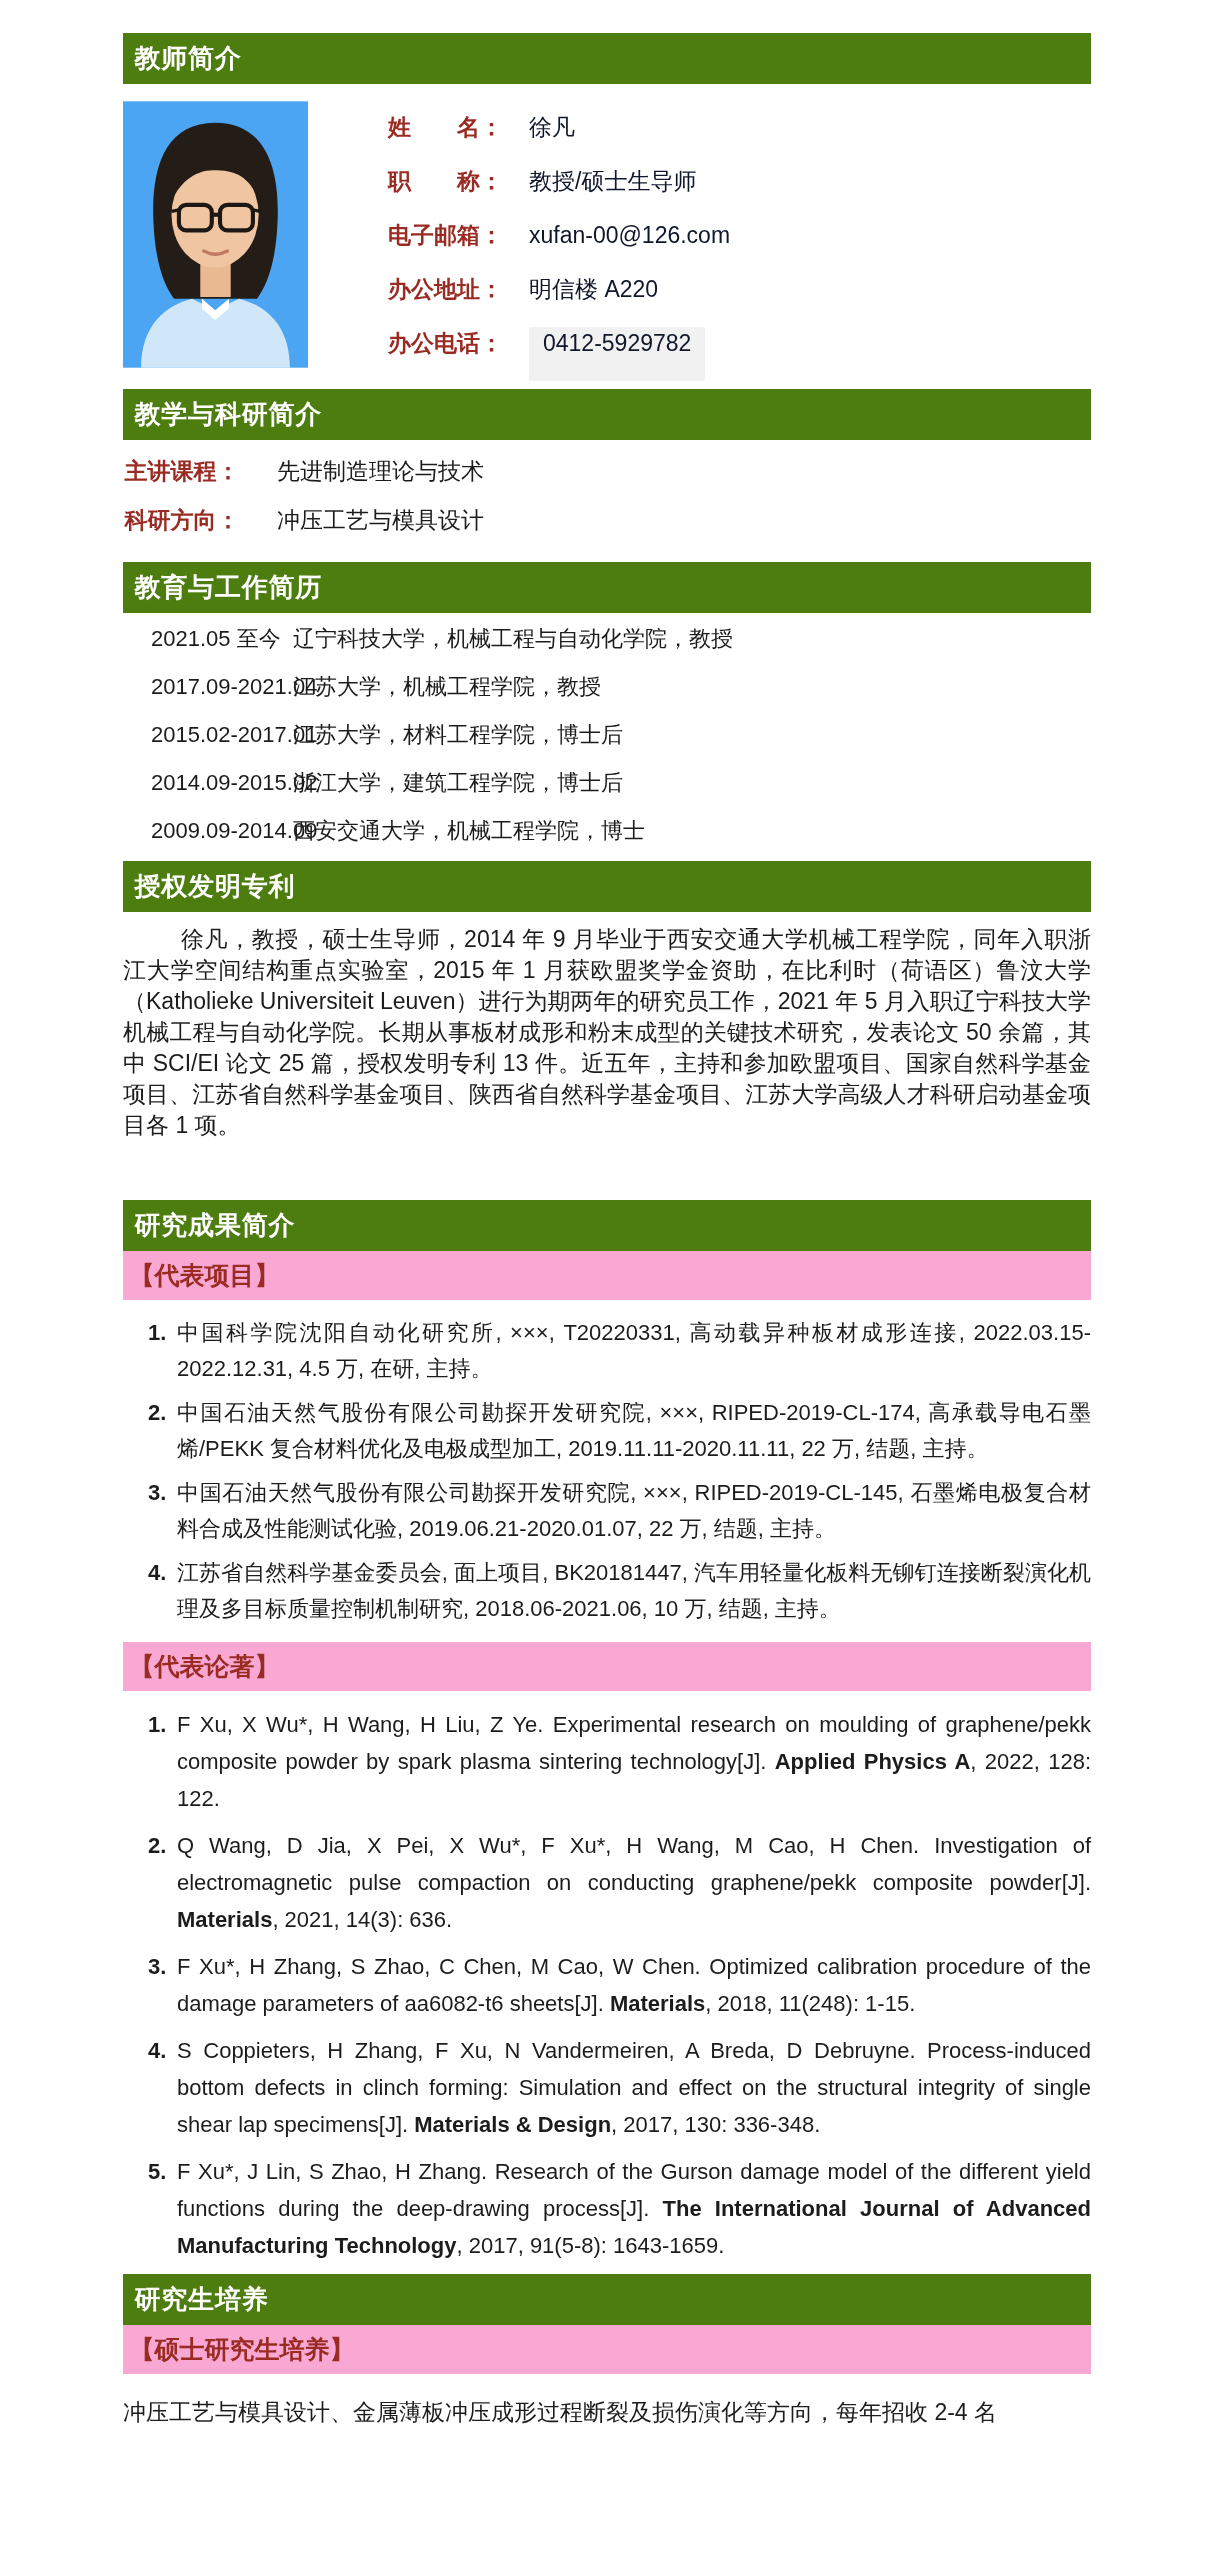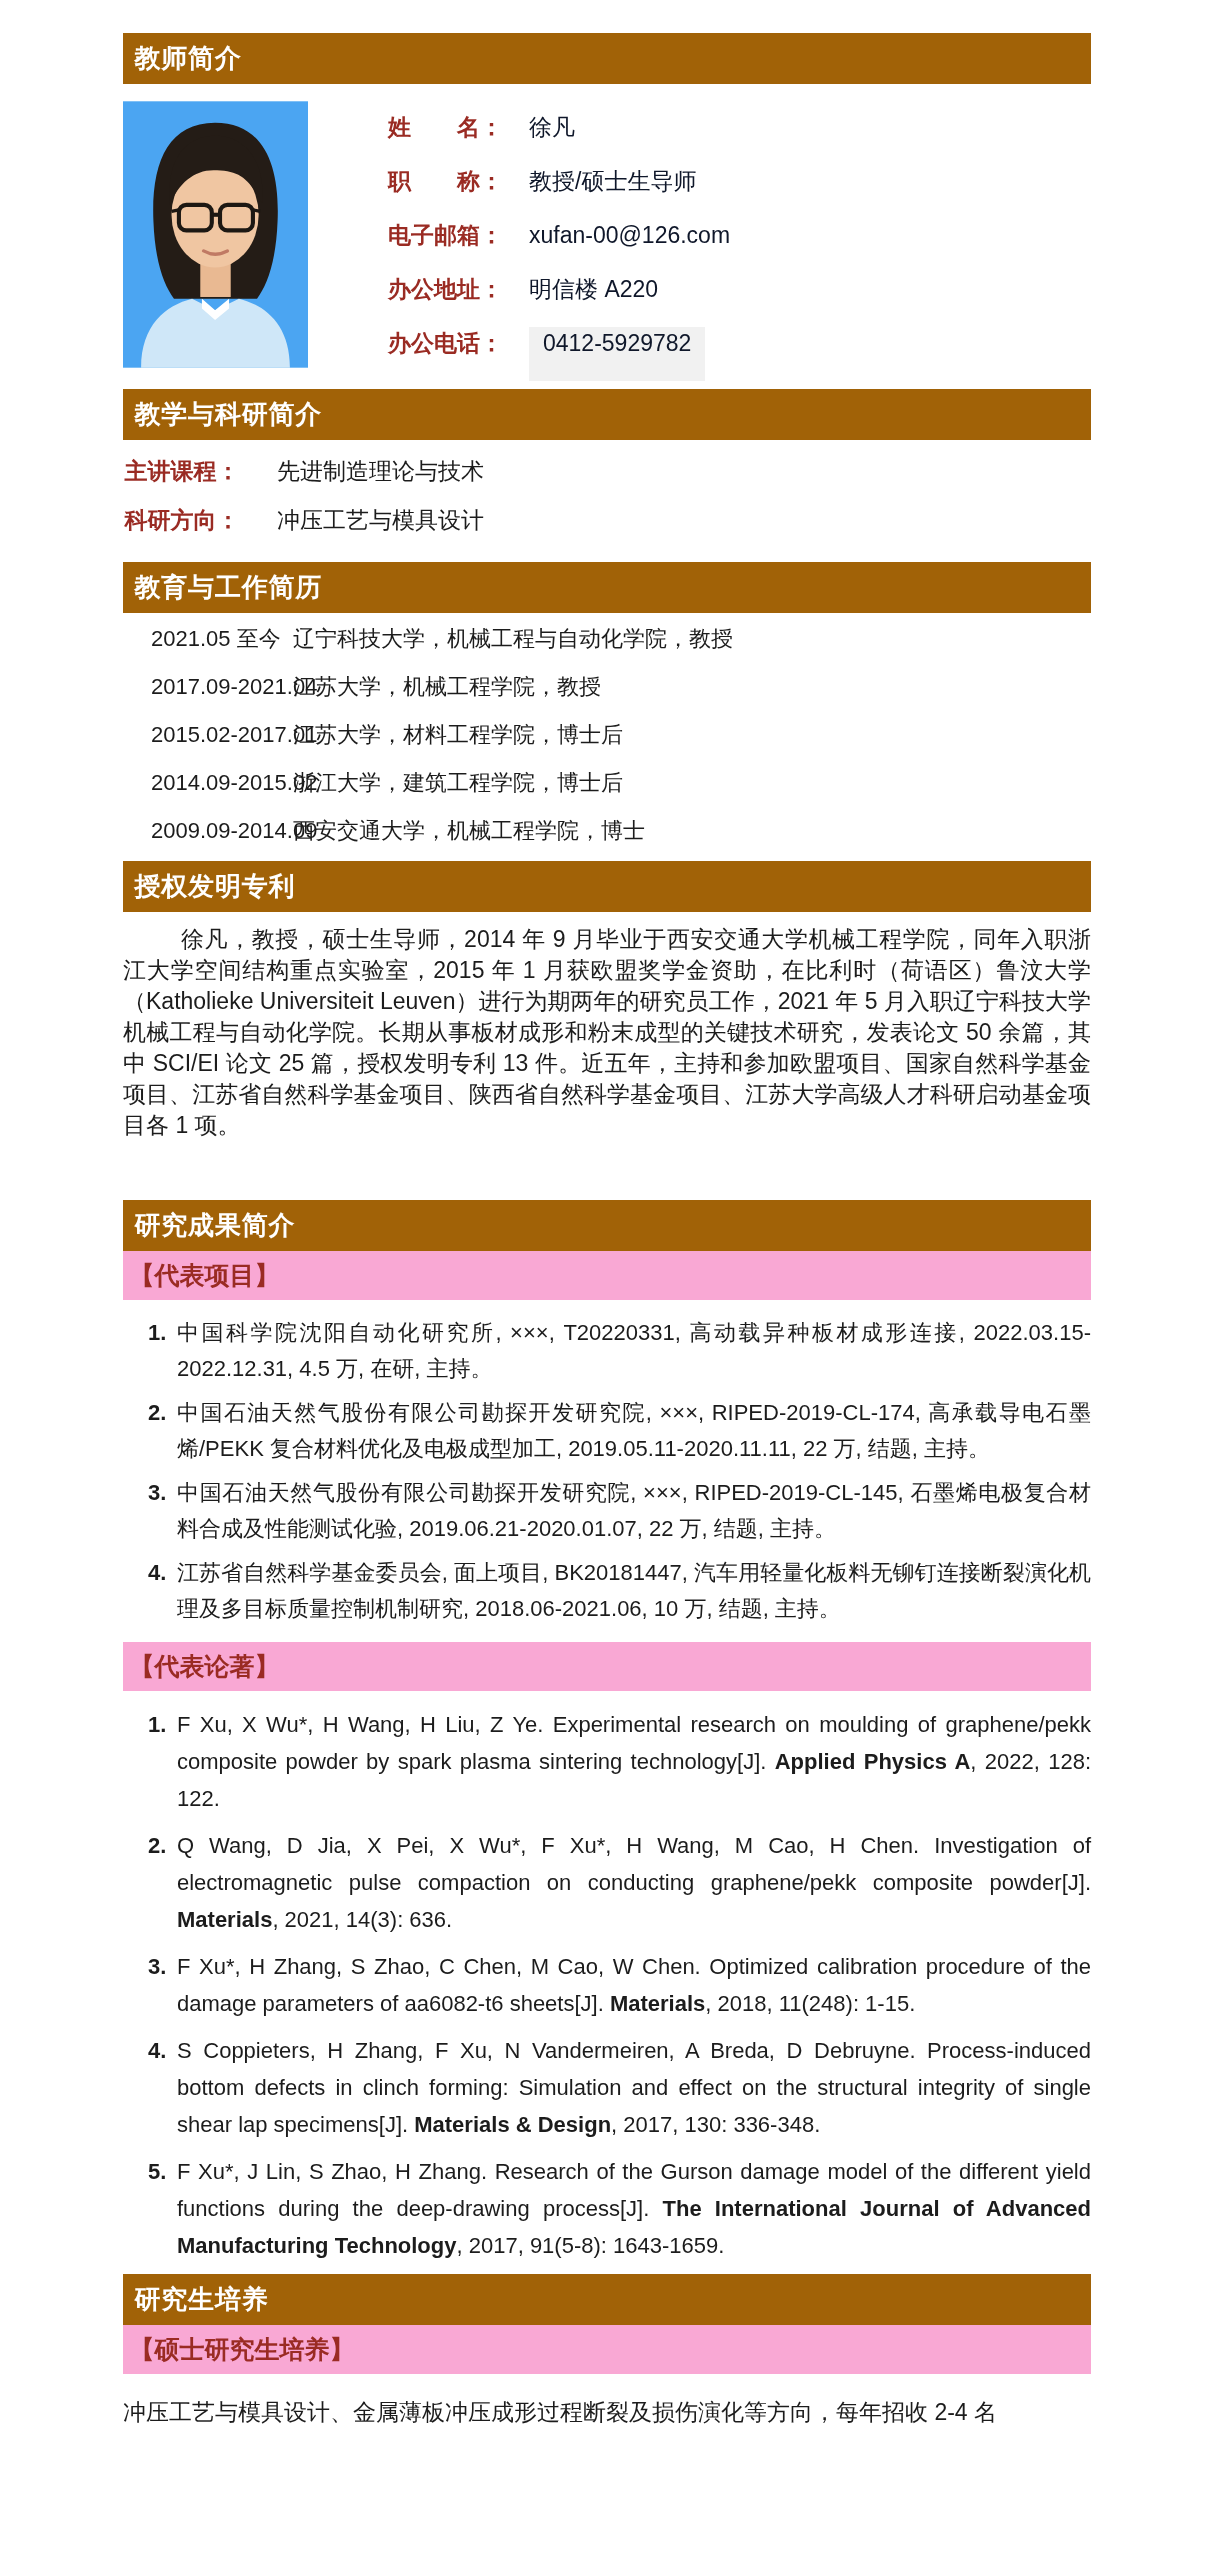--- a/index.html
+++ b/index.html
@@ -8,21 +8,21 @@
     font-family:"Liberation Sans","DejaVu Sans",sans-serif;
     color:#1c1c1c;
     -webkit-font-smoothing:antialiased;
   }
   .page{
     width:1214px;height:2576px;overflow:hidden;
     padding:33px 123px 0 123px;box-sizing:border-box;
   }
   
   .section-bar{
-    background:#a16207;color:#ffffff;
+    background:#4d7c0f;color:#ffffff;
     font-size:26px;font-weight:bold;
     height:51px;line-height:51px;
     padding-left:11.5px;letter-spacing:0.8px;
   }
   
   .sub-bar{
     background:#f9a8d4;color:#9A2B23;
     font-size:25px;font-weight:bold;
     height:49px;line-height:49px;
     padding-left:6.6px;
@@ -169,21 +169,21 @@
     <span>研究成果简介</span>
   </div>
   <div class="sub-bar">【代表项目】</div>
   <div class="num-list">
     <div class="num-item">
       <span class="num">1.</span>
       <span>中国科学院沈阳自动化研究所, ×××, T20220331, 高动载异种板材成形连接, 2022.03.15-2022.12.31, 4.5 万, 在研, 主持。</span>
     </div>
     <div class="num-item">
       <span class="num">2.</span>
-      <span>中国石油天然气股份有限公司勘探开发研究院, ×××, RIPED-2019-CL-174, 高承载导电石墨烯/PEKK 复合材料优化及电极成型加工, 2019.05.11-2020.11.11, 22 万, 结题, 主持。</span>
+      <span>中国石油天然气股份有限公司勘探开发研究院, ×××, RIPED-2019-CL-174, 高承载导电石墨烯/PEKK 复合材料优化及电极成型加工, 2019.11.11-2020.11.11, 22 万, 结题, 主持。</span>
     </div>
     <div class="num-item">
       <span class="num">3.</span>
       <span>中国石油天然气股份有限公司勘探开发研究院, ×××, RIPED-2019-CL-145, 石墨烯电极复合材料合成及性能测试化验, 2019.06.21-2020.01.07, 22 万, 结题, 主持。</span>
     </div>
     <div class="num-item">
       <span class="num">4.</span>
       <span>江苏省自然科学基金委员会, 面上项目, BK20181447, 汽车用轻量化板料无铆钉连接断裂演化机理及多目标质量控制机制研究, 2018.06-2021.06, 10 万, 结题, 主持。</span>
     </div>
   </div>

